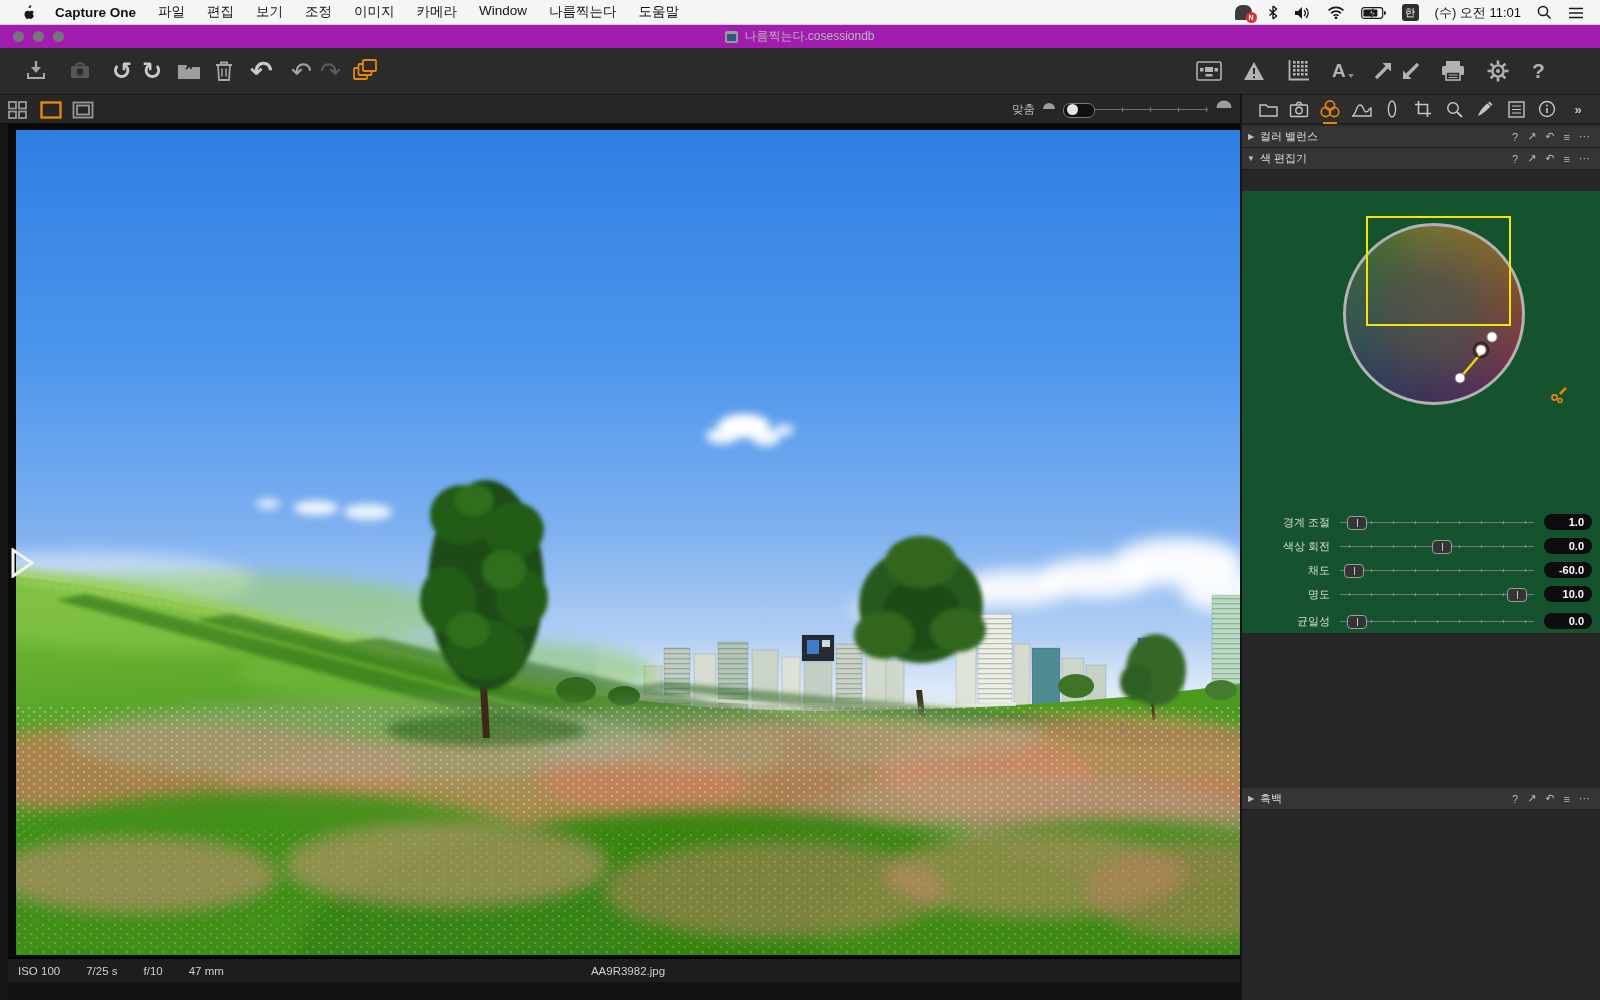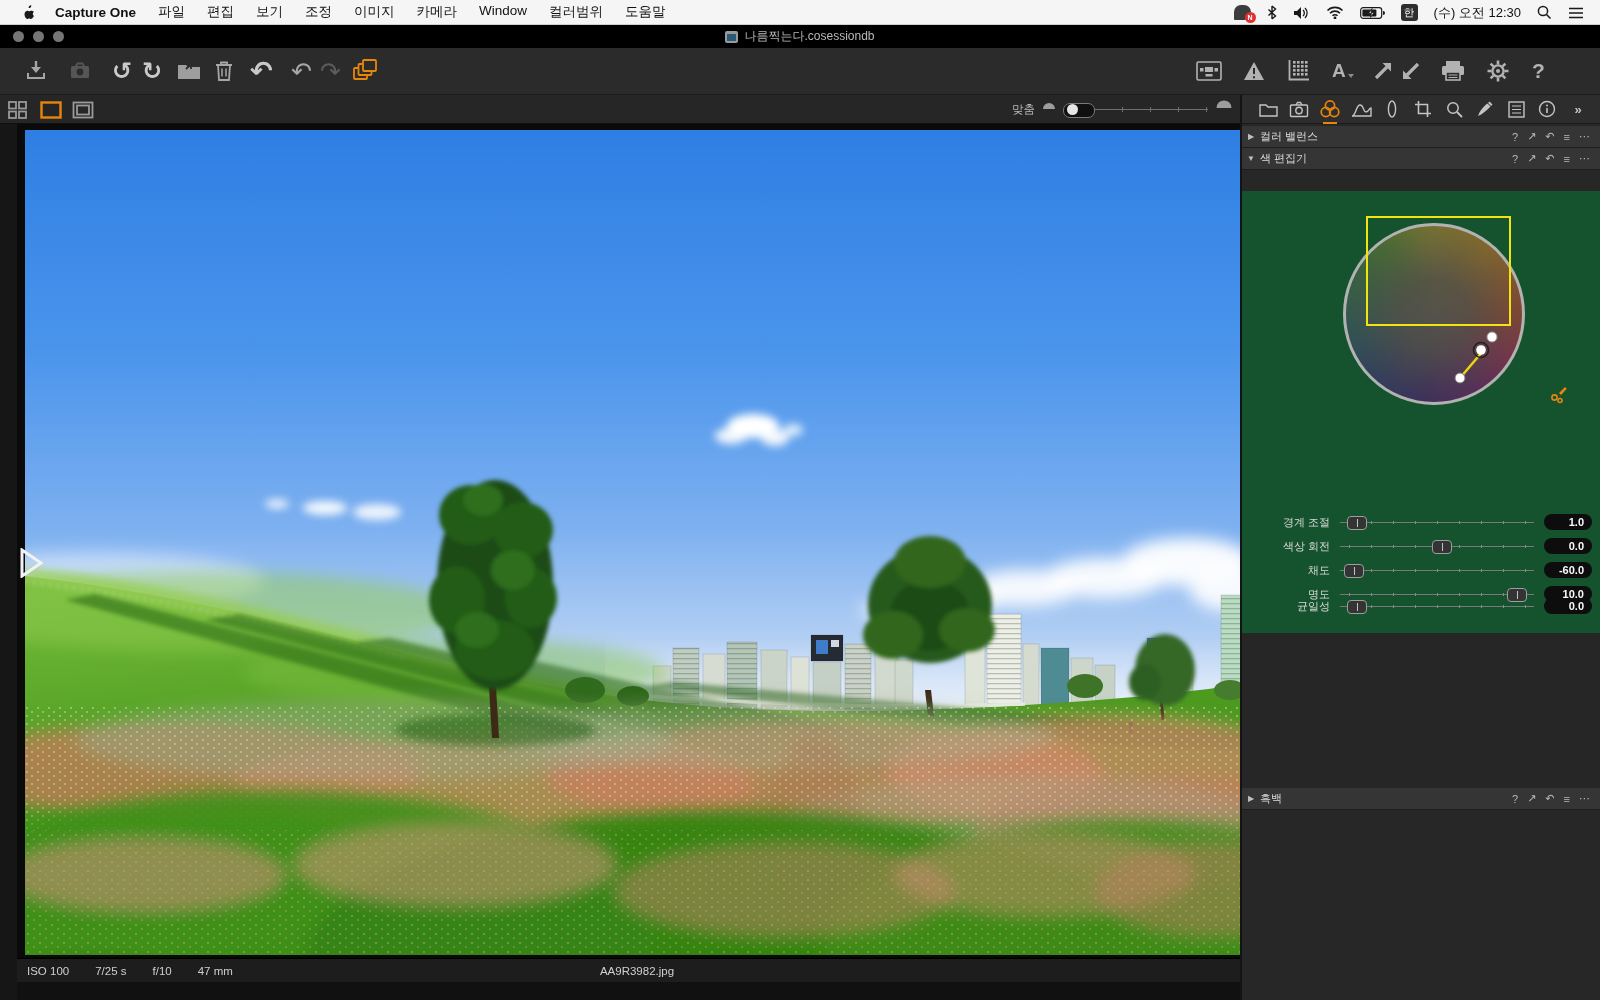--- a/index.html
+++ b/index.html
@@ -14,21 +14,21 @@
   .menu-app{font-weight:700;padding:0 11px;}
   .menu-right{position:absolute;right:0;top:0;height:25px;display:flex;align-items:center;gap:16px;padding-right:16px;}
   .mb-ic{display:flex;align-items:center;justify-content:center;}
   .kakao{position:relative;width:17px;height:15px;background:#3c3c3c;border-radius:7px 7px 7px 1px;}
   .kakao .badge{position:absolute;right:-5px;bottom:-3px;width:11px;height:11px;border-radius:50%;
         background:#e03131;color:#fff;font-size:7px;font-weight:700;display:flex;align-items:center;justify-content:center;}
   .ime{width:17px;height:17px;background:#2e2e2e;color:#fff;border-radius:3px;font-size:10.5px;
         display:flex;align-items:center;justify-content:center;}
   .clock{font-size:13px;}
   
-  .titlebar{position:absolute;left:0;top:25px;width:1600px;height:23px;background:#000000;}
+  .titlebar{position:absolute;left:0;top:25px;width:1600px;height:23px;background:#a21caf;}
   .tl{position:absolute;top:6px;width:11px;height:11px;border-radius:50%;background:#767676;}
   .win-title{position:absolute;left:0;right:0;top:0;height:23px;display:flex;align-items:center;justify-content:center;
         gap:6px;color:#b9b9b9;font-size:12px;}
   .doc-ic{width:13px;height:12px;background:#9a9a9a;border-radius:2px;position:relative;}
   .doc-ic:after{content:"";position:absolute;left:2px;top:3px;right:2px;bottom:2px;background:#2b5a78;}
   .toolbar{position:absolute;left:0;top:48px;width:1600px;height:47px;background:#2b2b2b;border-bottom:1px solid #1c1c1c;box-sizing:border-box;}
   .tb-ic{position:absolute;top:50%;transform:translateY(-50%);display:flex;align-items:center;justify-content:center;}
   .glyph{font-size:21px;color:#a6a6a6;line-height:1;}
   .glyph.dim{color:#5c5c5c;}
   .glyph.bright{color:#c9c9c9;}
@@ -41,21 +41,21 @@
   .lay-ic{position:absolute;top:6px;}
   .fit-label{position:absolute;top:7px;color:#b9b9b9;font-size:11.5px;}
   .person{position:relative;}
   .person .head{width:6px;height:6px;border-radius:50%;background:#9d9d9d;margin:0 auto;}
   .person .body{width:12px;height:6px;border-radius:6px 6px 0 0;background:#9d9d9d;margin-top:1px;}
   .zoom-track{position:absolute;top:14px;height:1px;background:#6e6e6e;}
   .zoom-tick{position:absolute;top:12px;width:1px;height:5px;background:#6e6e6e;}
   .zoom-capsule{position:absolute;top:8px;width:30px;height:13px;border:1px solid #7a7a7a;border-radius:7px;background:#101010;}
   .zoom-knob{position:absolute;top:9px;width:11px;height:11px;border-radius:50%;background:#e6e6e6;}
   
-  .viewer{position:absolute;left:17px;top:124px;width:1240px;height:876px;background:#0a0a0a;}
+  .viewer{position:absolute;left:8px;top:124px;width:1240px;height:876px;background:#0a0a0a;}
   .photo{position:absolute;left:8px;top:6px;width:1224px;height:825px;display:block;}
   .expand-arrow{position:absolute;left:3px;top:424px;}
   .statusbar{position:absolute;left:0;top:834px;width:1240px;height:24px;background:#1d1d1d;border-top:1px solid #000;
         color:#cfcfcf;font-size:11.5px;line-height:24px;}
   .exif{position:absolute;left:10px;display:flex;gap:26px;}
   .fname{position:absolute;left:0;width:1240px;text-align:center;}
   .below-strip{position:absolute;left:0;top:858px;width:1240px;height:18px;background:#111;}
   
   .rpanel{position:absolute;left:1240px;top:95px;width:360px;height:905px;background:#272727;border-left:2px solid #141414;box-sizing:border-box;}
   .tooltabs{position:absolute;left:0;top:0;width:358px;height:29px;background:#2d2d2d;display:flex;align-items:center;
@@ -114,21 +114,21 @@
       </span>
       <span class="menu-app">Capture One</span>
       <span id="menu-items" style="display:flex;">
           <span class="menu-item">파일</span>
           <span class="menu-item">편집</span>
           <span class="menu-item">보기</span>
           <span class="menu-item">조정</span>
           <span class="menu-item">이미지</span>
           <span class="menu-item">카메라</span>
           <span class="menu-item">Window</span>
-          <span class="menu-item">컬러범위</span>
+          <span class="menu-item">나름찍는다</span>
           <span class="menu-item">도움말</span>
         </span>
     </div>
     <div class="menu-right">
       <span class="mb-ic kakao">
         <span class="badge">N</span>
       </span>
       <span class="mb-ic">
         <svg width="10" height="15" viewBox="0 0 10 15">
             <path d="M5,1 L5,14 M5,1 L8.5,4 L1.5,10.5 M5,14 L8.5,11 L1.5,4.5" stroke="#1a1a1a" stroke-width="1.4" fill="none"></path>
@@ -148,21 +148,21 @@
       </span>
       <span class="mb-ic">
         <svg width="25" height="12" viewBox="0 0 25 12">
             <rect x="0.7" y="0.7" width="21" height="10.6" rx="2.5" stroke="#1a1a1a" stroke-width="1.2" fill="none"></rect>
             <rect x="2.4" y="2.4" width="14" height="7.2" rx="1" fill="#1a1a1a"></rect>
             <path d="M23,4 v4 a2,2 0 0 0 0,-4" fill="#1a1a1a"></path>
             <path d="M12,1.5 L8.5,6.5 h3 l-1,4 L14,5.5 h-3 z" fill="#f5f5f5" stroke="#1a1a1a" stroke-width="0.8"></path>
           </svg>
       </span>
       <span class="ime">한</span>
-      <span class="clock">(수) 오전 12:30</span>
+      <span class="clock">(수) 오전 11:01</span>
       <span class="mb-ic">
         <svg width="15" height="15" viewBox="0 0 15 15">
             <circle cx="6" cy="6" r="4.6" stroke="#1a1a1a" stroke-width="1.5" fill="none"></circle>
             <path d="M9.5,9.5 L13.5,13.5" stroke="#1a1a1a" stroke-width="1.6"></path>
           </svg>
       </span>
       <span class="mb-ic">
         <svg width="16" height="12" viewBox="0 0 16 12">
             <path d="M1,1.5 h14 M1,6 h14 M1,10.5 h14" stroke="#1a1a1a" stroke-width="1.6"></path>
           </svg>
@@ -762,21 +762,21 @@
               <span class="sl-tick" style="left: calc(37.5% + 2.25px);"></span>
               <span class="sl-tick" style="left: calc(50% + 0px);"></span>
               <span class="sl-tick" style="left: calc(62.5% - 2.25px);"></span>
               <span class="sl-tick" style="left: calc(75% - 4.5px);"></span>
               <span class="sl-tick" style="left: calc(87.5% - 6.75px);"></span>
               <span class="sl-tick" style="left: calc(100% - 9px);"></span>
               <div class="sl-knob" style="left: calc(95% - 17.1px);"></div>
             </div>
             <div class="sl-val">10.0</div>
           </div>
-          <div class="sl-row" style="top: 404px;">
+          <div class="sl-row" style="top: 419px;">
             <span class="sl-label">균일성</span>
             <div class="sl-track">
               <div class="sl-line"></div>
               <span class="sl-tick" style="left: calc(0% + 9px);"></span>
               <span class="sl-tick" style="left: calc(12.5% + 6.75px);"></span>
               <span class="sl-tick" style="left: calc(25% + 4.5px);"></span>
               <span class="sl-tick" style="left: calc(37.5% + 2.25px);"></span>
               <span class="sl-tick" style="left: calc(50% + 0px);"></span>
               <span class="sl-tick" style="left: calc(62.5% - 2.25px);"></span>
               <span class="sl-tick" style="left: calc(75% - 4.5px);"></span>

